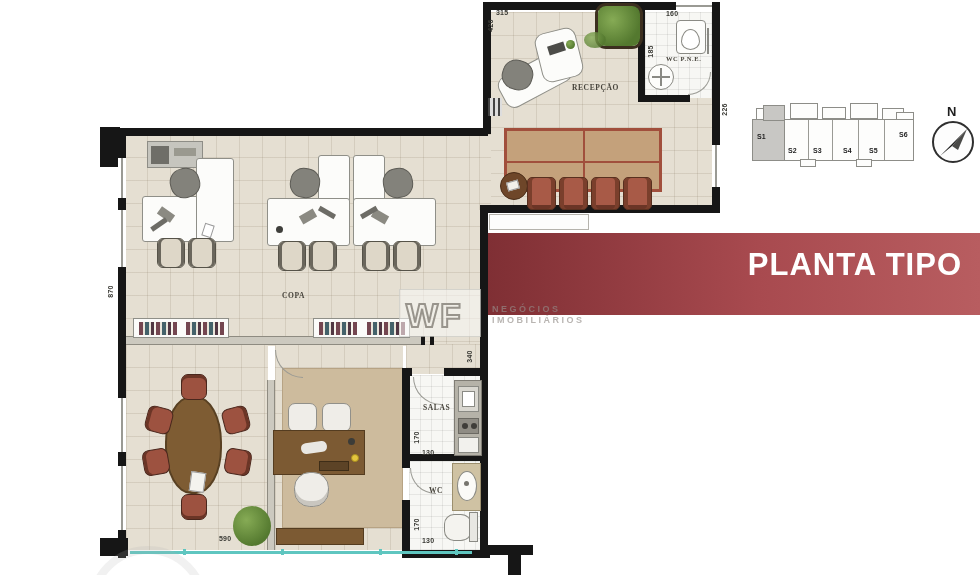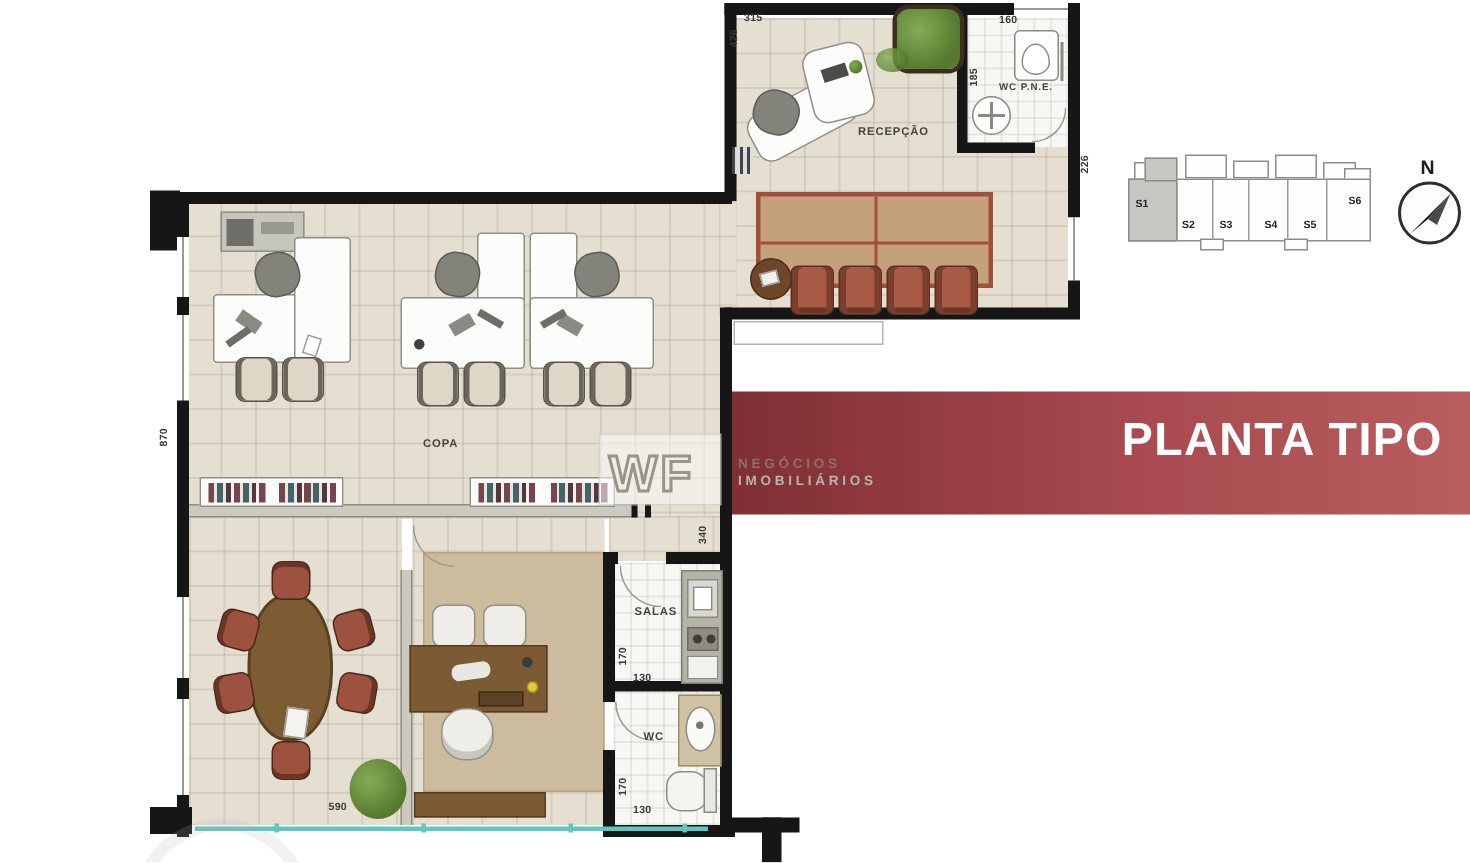--- a/index.html
+++ b/index.html
@@ -13,34 +13,34 @@
   .winh{background:linear-gradient(0deg,#fff 40%,#9a9a94 40%,#9a9a94 60%,#fff 60%);}
   .floor{background-color:#e5dfd2;
     background-image:linear-gradient(rgba(151,140,118,.22) 1px,transparent 1px),
                      linear-gradient(90deg,rgba(151,140,118,.22) 1px,transparent 1px);
     background-size:23px 23px;}
   .tile{background-color:#f7f7f4;
     background-image:linear-gradient(rgba(0,0,0,.07) 1px,transparent 1px),
                      linear-gradient(90deg,rgba(0,0,0,.07) 1px,transparent 1px);
     background-size:11px 11px;}
   .lbl{font-weight:700;font-size:7px;line-height:1;color:#3a3a35;letter-spacing:.2px;white-space:nowrap;}
-  .rlbl{font-weight:700;font-size:7.5px;line-height:1;color:#46433b;letter-spacing:.6px;white-space:nowrap;}
+  .rlbl{font-weight:700;font-size:7.5px;line-height:1;color:#46433b;letter-spacing:.6px;white-space:nowrap;font-family:Liberation Serif, serif;}
   .vert{transform:rotate(-90deg);transform-origin:center;}
   .deskw{background:#fcfcfa;border:1px solid #8f8f88;border-radius:3px;}
   .chair{background:#83827b;border:1px solid #5c5b55;border-radius:45%;}
   .vchair{background:#ded7c8;border:1px solid #565349;border-radius:6px;
           box-shadow:inset 3px 0 0 #6a665c,inset -3px 0 0 #6a665c;}
   .rchair{background:#9d5240;border:1px solid #49271d;border-radius:7px;box-shadow:inset 0 3px 0 #6b3526;}
   .wchair{background:#efede8;border:1px solid #91908a;border-radius:7px;}
   .armch{background:#a85a47;border:1px solid #58301f;border-radius:5px;
          box-shadow:inset 4px 0 0 #7a3f2c,inset -4px 0 0 #7a3f2c,inset 0 -4px 0 #6b3526;}
   .wood{background:#7c5a33;border:1px solid #543c20;}
   .plant{background:radial-gradient(circle at 35% 35%,#86ab55,#54792f 72%);border-radius:50%;}
   .arc{border-left:1px solid #9a9a94;border-bottom:1px solid #9a9a94;border-radius:0 0 0 100%;}
-  .banner{background:linear-gradient(90deg,#7f2f34 0%,#a84a4f 55%,#b85d60 100%);margin-top:28px;}
+  .banner{background:linear-gradient(90deg,#7f2f34 0%,#a84a4f 55%,#b85d60 100%);}
   .kpbox{background:#fdfdfc;border:1px solid #8d8d88;}
   .kplbl{font-weight:700;font-size:7px;color:#1e1e1e;line-height:1;}
   .tick{background:#5fc6c0;}
 </style>
 </head>
 <body>
 
 <div id="stage">
 
   <div class="abs banner" style="left:487px;top:233px;width:493px;height:82px;">

